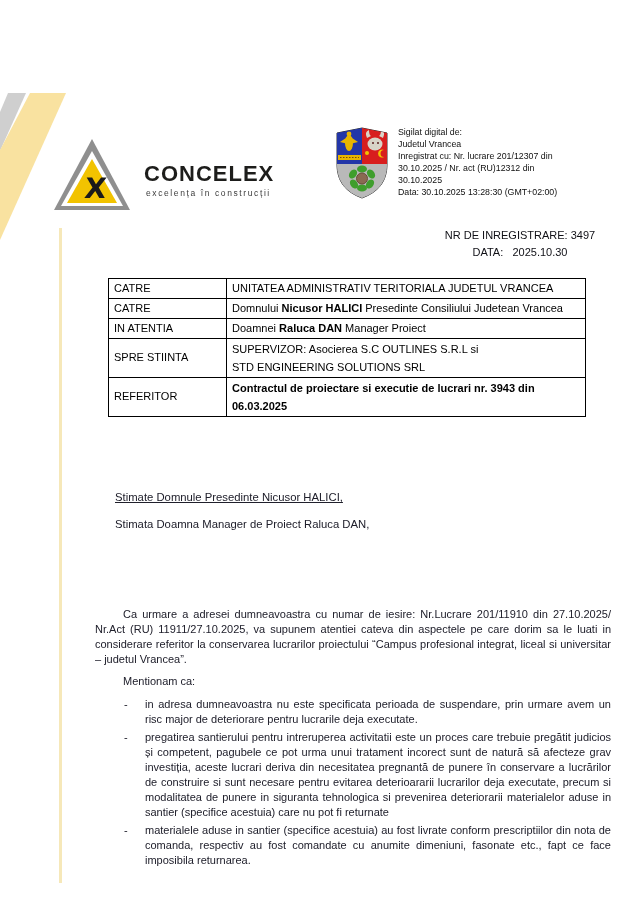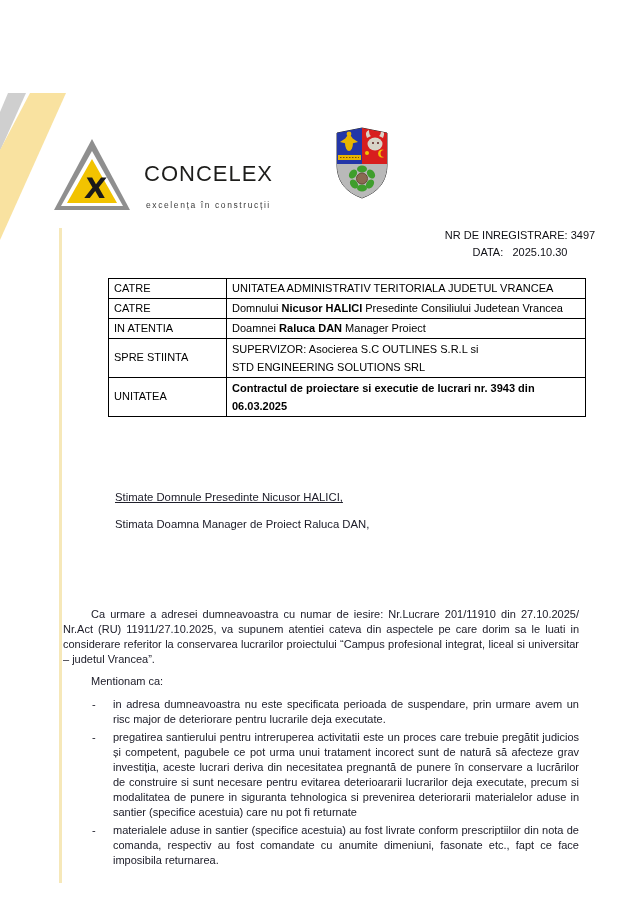--- a/index.html
+++ b/index.html
@@ -6,40 +6,40 @@
   .page{
     position:relative;width:640px;height:897px;background:#ffffff;overflow:hidden;
     font-family:"Liberation Sans", sans-serif;color:#20202c;
   }
   
   .decor-svg{position:absolute;left:0;top:0;}
   .vline{position:absolute;left:59px;top:228px;width:3px;height:655px;background:#f6e8b9;}
   
   .logo-wrap{position:absolute;left:54px;top:138px;display:flex;align-items:flex-start;}
   .logo-text{margin-left:10px;margin-top:24px;}
-  .logo-name{font-size:22px;font-weight:normal;letter-spacing:1px;color:#1d1d1b;line-height:24px;}
-  .logo-tagline{font-size:8.5px;letter-spacing:1.6px;color:#3c3c3c;margin-top:14px;margin-left:2px;}
+  .logo-name{font-size:22px;font-weight:bold;letter-spacing:1px;color:#1d1d1b;line-height:24px;}
+  .logo-tagline{font-size:8.5px;letter-spacing:1.6px;color:#3c3c3c;margin-top:2px;margin-left:2px;}
   
   .seal-wrap{position:absolute;left:334px;top:126px;display:flex;}
   .seal-text{margin-left:8px;font-size:8.8px;line-height:12px;color:#101010;}
   
   .reg{position:absolute;left:402px;top:227px;width:236px;text-align:center;font-size:11px;line-height:17px;color:#101016;}
   .pre{white-space:pre;}
   
   .addr-table{position:absolute;left:108px;top:278px;border-collapse:collapse;table-layout:fixed;width:478px;font-size:11px;color:#000;border-radius:19px;}
   .addr-table td{border:1.5px solid #000;padding:1px 4px 1px 5px;vertical-align:middle;line-height:17px;}
   .addr-table td.lbl{width:108px;}
   .addr-table td.val{white-space:nowrap;overflow:hidden;}
   .addr-table td.valwrap{white-space:normal;line-height:18px;}
   .addr-table td.bottom{vertical-align:bottom;padding-bottom:11px;}
   .b{font-weight:bold;}
   
   .salut1{position:absolute;left:115px;top:491px;font-size:11.3px;text-decoration:underline;}
   .salut2{position:absolute;left:115px;top:518px;font-size:11.3px;}
-  .body-block{position:absolute;left:63px;top:607px;width:516px;font-size:11px;line-height:15px;text-align:justify;}
+  .body-block{position:absolute;left:63px;top:607px;width:516px;font-size:11px;line-height:15px;text-align:justify;padding-left:32px;}
   .p1{text-indent:28px;margin:0;}
   .mention{text-indent:28px;margin:7px 0 8px 0;}
   .bullet{position:relative;padding-left:50px;margin:0 0 3px 0;}
   .bullet .dash{position:absolute;left:29px;top:0;}
 </style>
 </head>
 <body>
 
 <div class="page">
 
@@ -96,20 +96,28 @@
           <ellipse cx="28" cy="43" rx="5" ry="3.6"></ellipse>
           <ellipse cx="37" cy="48" rx="5" ry="3.6" transform="rotate(55 37 48)"></ellipse>
           <ellipse cx="36" cy="58" rx="5" ry="3.6" transform="rotate(125 36 58)"></ellipse>
           <ellipse cx="28" cy="62" rx="5" ry="3.6"></ellipse>
           <ellipse cx="20" cy="58" rx="5" ry="3.6" transform="rotate(55 20 58)"></ellipse>
           <ellipse cx="19" cy="48" rx="5" ry="3.6" transform="rotate(125 19 48)"></ellipse>
         </g>
         <circle cx="28" cy="52.5" r="5.5" fill="#8a6a52" stroke="#6a4e3a" stroke-width="1"></circle>
       </g>
     </svg>
+    <div class="seal-text">
+      <div>Sigilat digital de:</div>
+      <div>Judetul Vrancea</div>
+      <div>Inregistrat cu: Nr. lucrare 201/12307 din</div>
+      <div>30.10.2025 / Nr. act (RU)12312 din</div>
+      <div>30.10.2025</div>
+      <div>Data: 30.10.2025 13:28:30 (GMT+02:00)</div>
+    </div>
   </div>
 
   <div class="reg">
     <div class="pre">NR DE INREGISTRARE: 3497</div>
     <div class="pre">DATA:   2025.10.30</div>
   </div>
 
   <table class="addr-table">
     <tbody>
       <tr>
@@ -125,21 +133,21 @@
         <td class="val"><span>Doamnei </span><span class="b">Raluca DAN</span><span> Manager Proiect</span></td>
       </tr>
       <tr>
         <td class="lbl bottom">SPRE STIINTA</td>
         <td class="valwrap">
           <div>SUPERVIZOR: Asocierea S.C OUTLINES S.R.L si</div>
           <div>STD ENGINEERING SOLUTIONS SRL</div>
         </td>
       </tr>
       <tr>
-        <td class="lbl bottom">UNITATEA</td>
+        <td class="lbl bottom">REFERITOR</td>
         <td class="valwrap b">Contractul de proiectare si executie de lucrari nr. 3943 din 06.03.2025</td>
       </tr>
     </tbody>
   </table>
 
   <div class="salut1">Stimate Domnule Presedinte Nicusor HALICI,</div>
   <div class="salut2">Stimata Doamna Manager de Proiect Raluca DAN,</div>
 
   <div class="body-block">
     <p class="p1">Ca urmare a adresei dumneavoastra cu numar de iesire: Nr.Lucrare 201/11910 din 27.10.2025/ Nr.Act (RU) 11911/27.10.2025,  va supunem atentiei cateva din aspectele pe care dorim sa le luati in considerare referitor la conservarea lucrarilor proiectului “Campus profesional integrat, liceal si universitar – judetul Vrancea”.</p>

